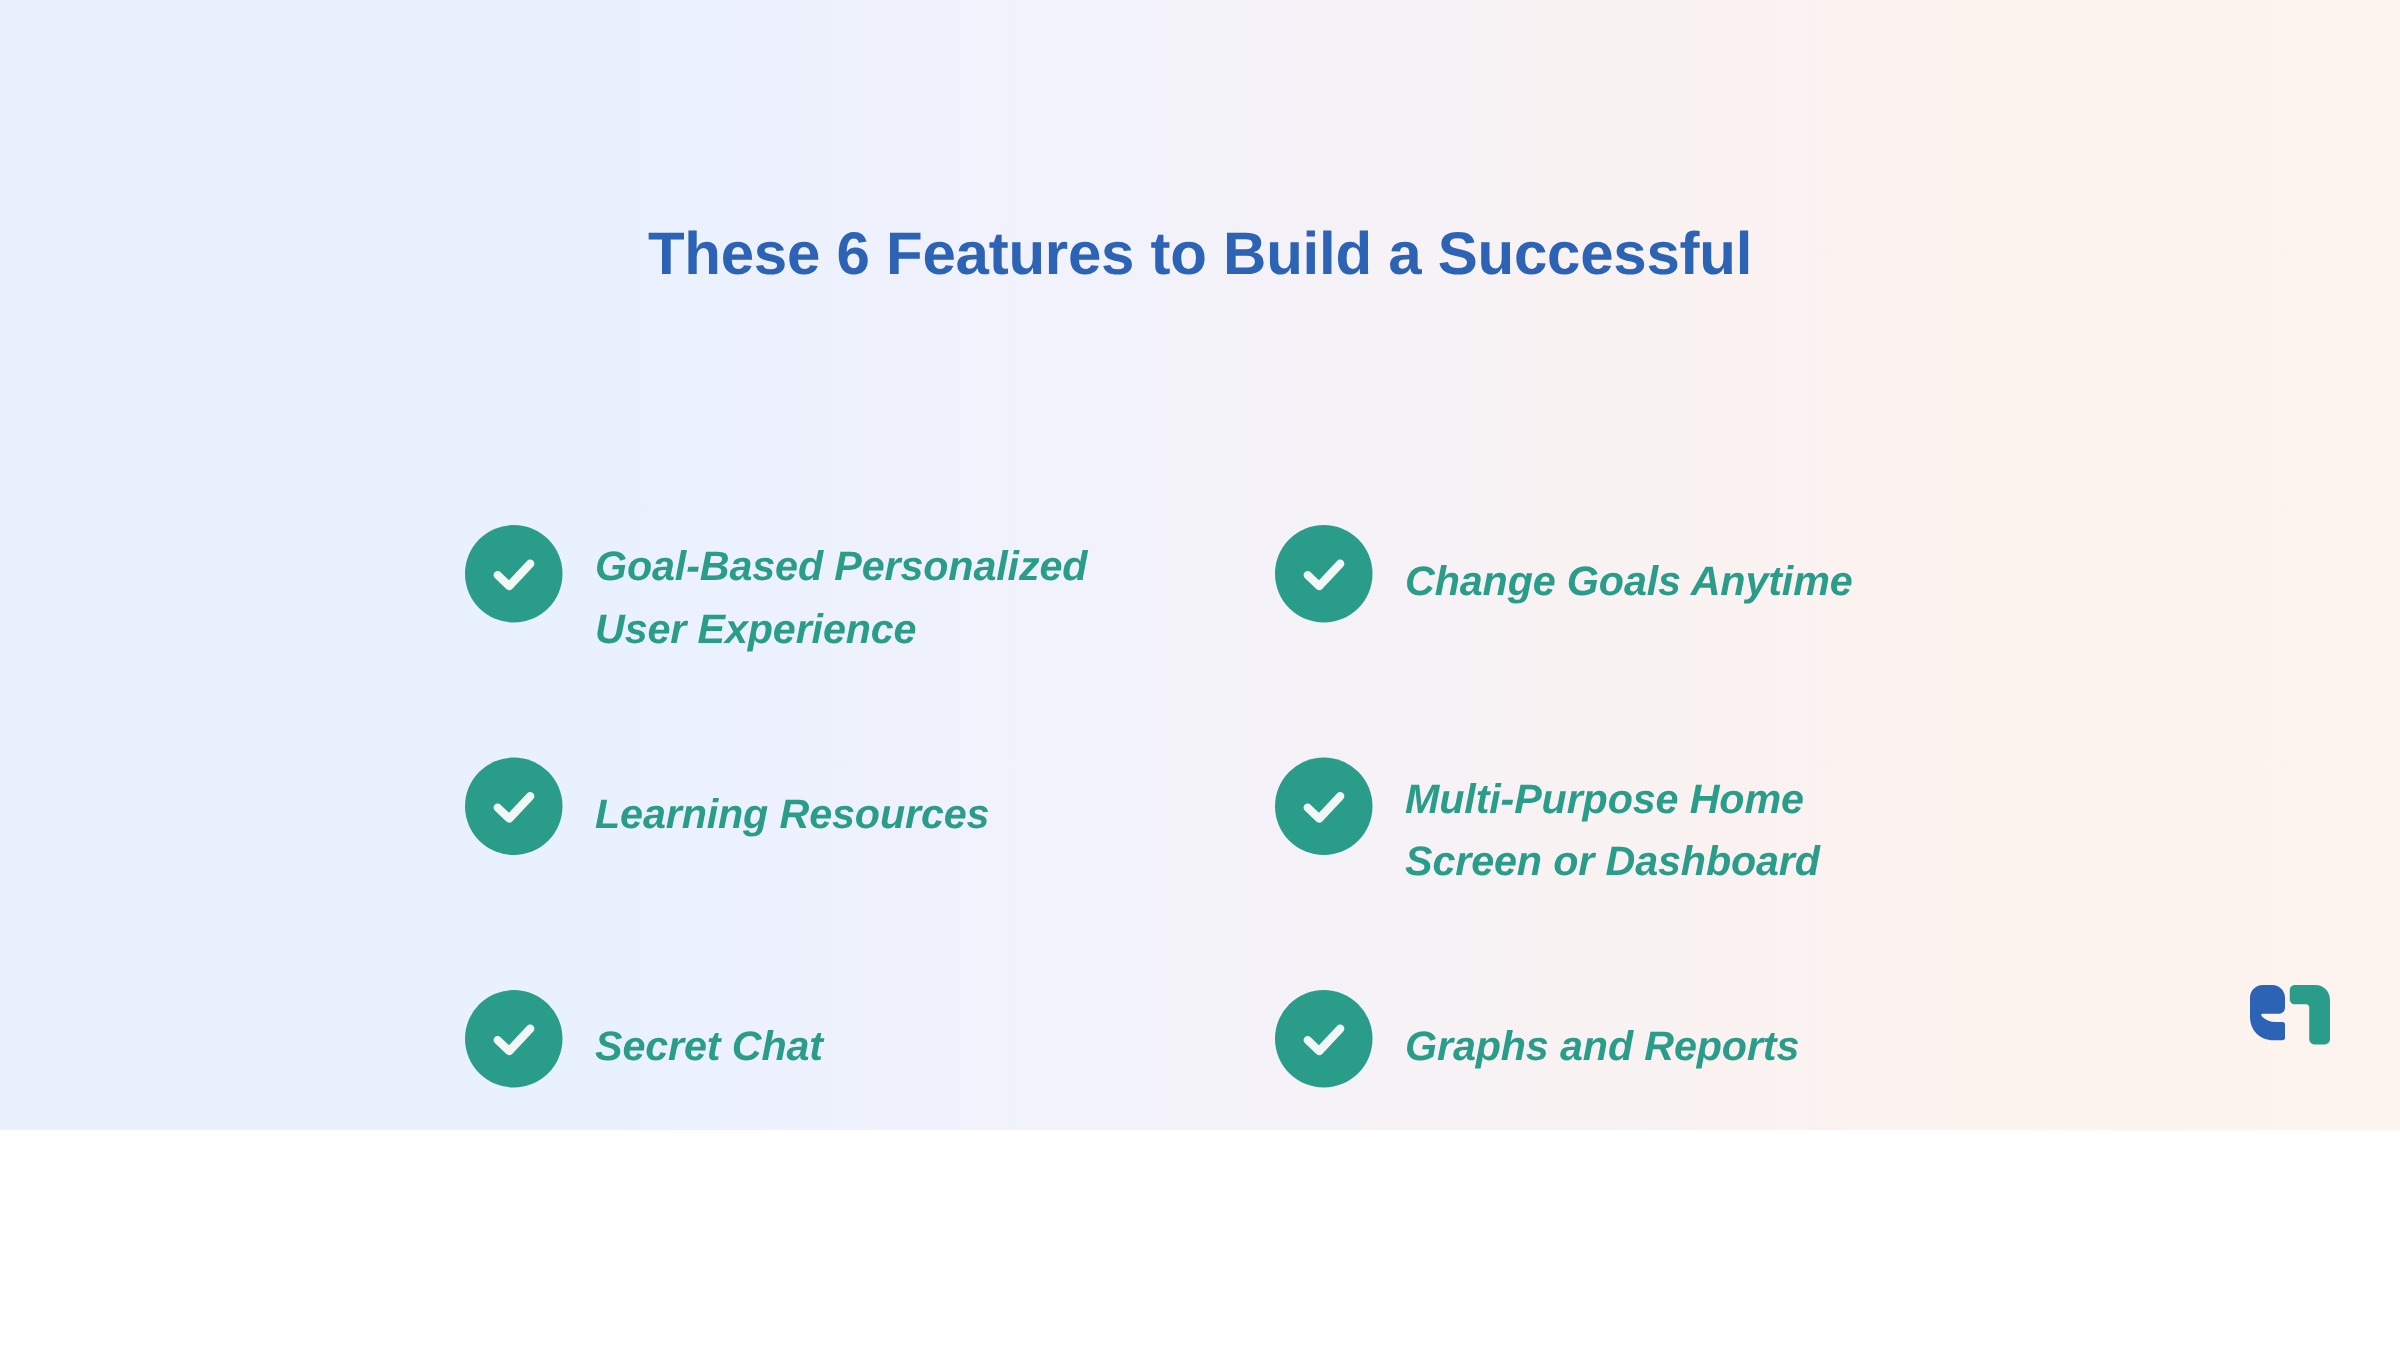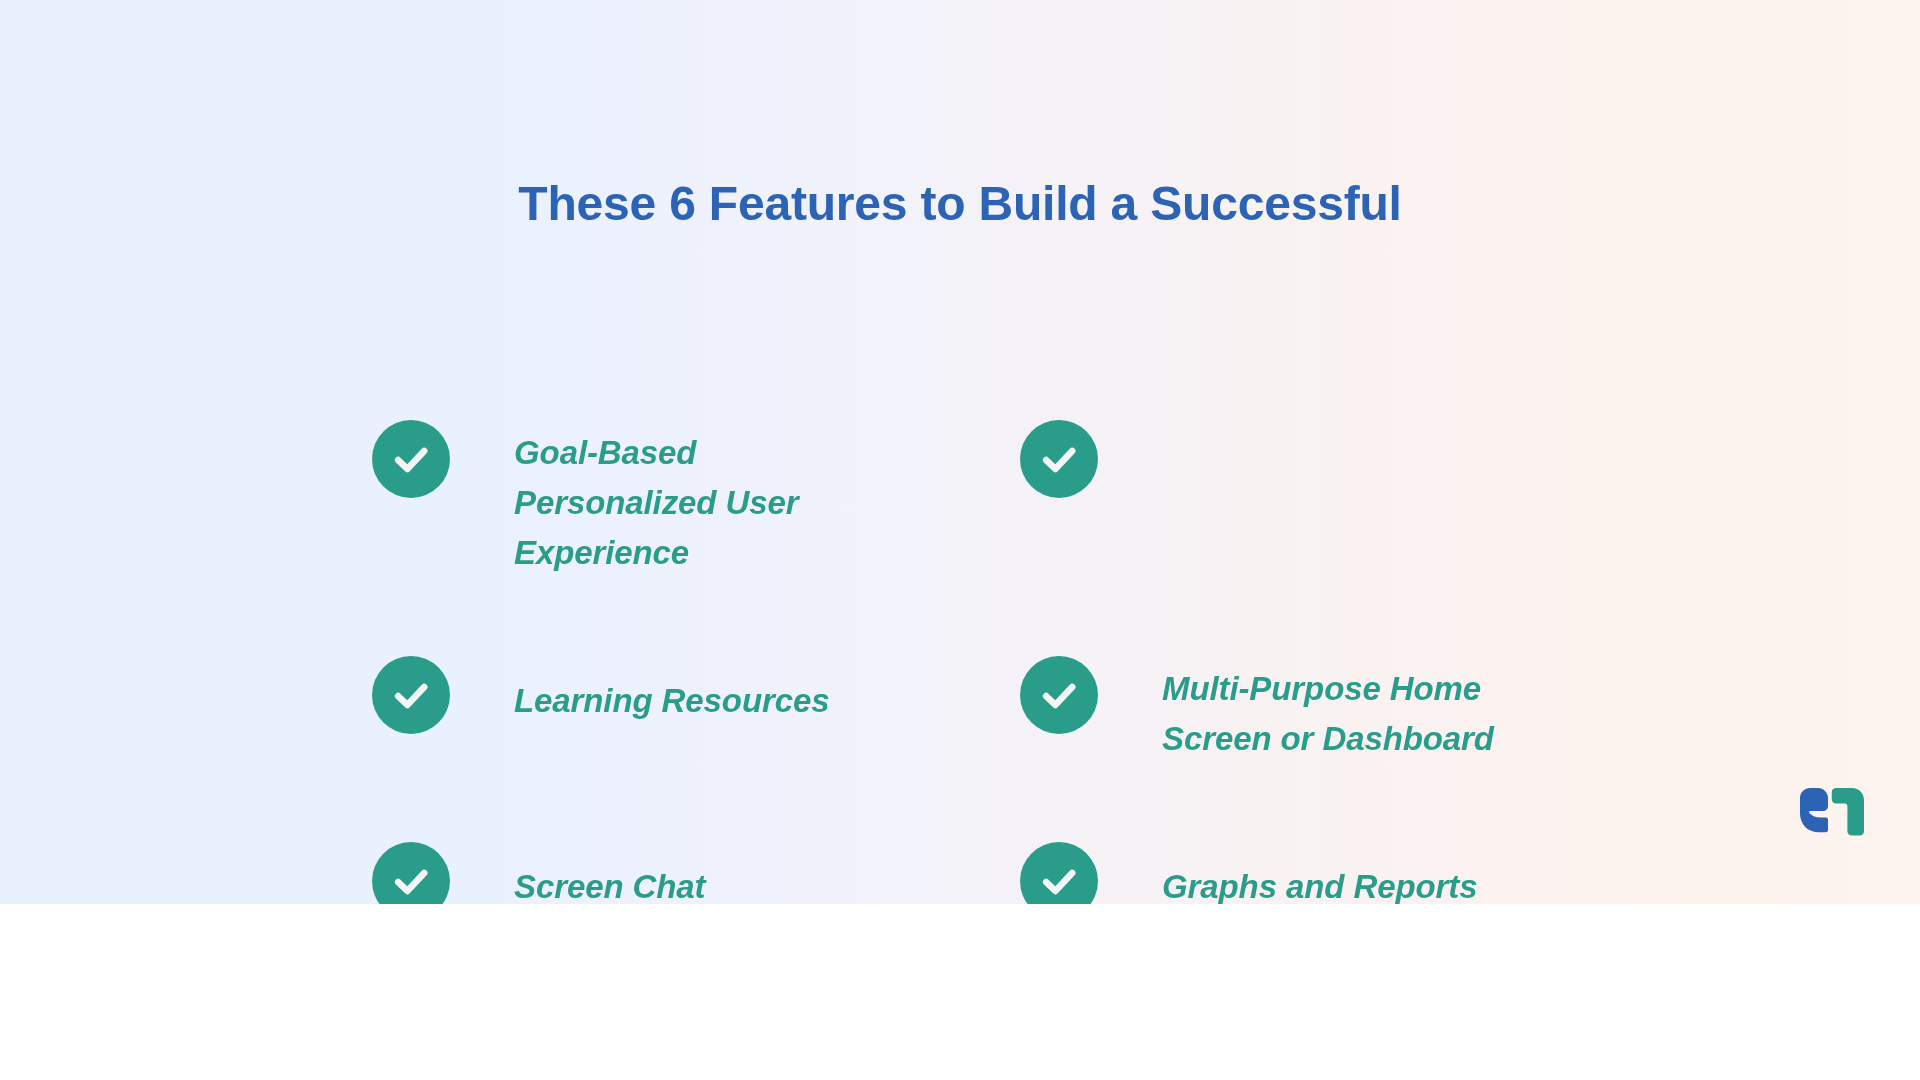--- a/index.html
+++ b/index.html
@@ -82,21 +82,21 @@
     height: 44px;
   }
   .feature-label {
     color: #2a9d8a;
     font-family: "Liberation Sans", sans-serif;
     font-weight: bold;
     font-style: italic;
     font-size: 33px;
     line-height: 50px;
     letter-spacing: -0.1px;
-    margin-left: 64px;
+    margin-left: 26px;
     padding-top: 10px;
     max-width: 430px;
   }
   .feature.single .feature-label {
     padding-top: 22px;
   }
 
   
   .logo {
     position: absolute;
@@ -130,20 +130,21 @@
       </span>
       <span class="feature-label">Goal-Based Personalized User Experience</span>
     </div>
 
     <div class="feature single">
       <span class="check-badge">
         <svg viewBox="0 0 24 24" aria-hidden="true">
           <path d="M5 12.6 L10 17.4 L19.2 7.6" fill="none" stroke="#f2f7f5" stroke-width="3.6" stroke-linecap="round" stroke-linejoin="round"></path>
         </svg>
       </span>
+      <span class="feature-label">Change Goals Anytime</span>
     </div>
 
     <div class="feature single">
       <span class="check-badge">
         <svg viewBox="0 0 24 24" aria-hidden="true">
           <path d="M5 12.6 L10 17.4 L19.2 7.6" fill="none" stroke="#f2f7f5" stroke-width="3.6" stroke-linecap="round" stroke-linejoin="round"></path>
         </svg>
       </span>
       <span class="feature-label">Learning Resources</span>
     </div>
@@ -156,21 +157,21 @@
       </span>
       <span class="feature-label">Multi-Purpose Home Screen or Dashboard</span>
     </div>
 
     <div class="feature single">
       <span class="check-badge">
         <svg viewBox="0 0 24 24" aria-hidden="true">
           <path d="M5 12.6 L10 17.4 L19.2 7.6" fill="none" stroke="#f2f7f5" stroke-width="3.6" stroke-linecap="round" stroke-linejoin="round"></path>
         </svg>
       </span>
-      <span class="feature-label">Screen Chat</span>
+      <span class="feature-label">Secret Chat</span>
     </div>
 
     <div class="feature single">
       <span class="check-badge">
         <svg viewBox="0 0 24 24" aria-hidden="true">
           <path d="M5 12.6 L10 17.4 L19.2 7.6" fill="none" stroke="#f2f7f5" stroke-width="3.6" stroke-linecap="round" stroke-linejoin="round"></path>
         </svg>
       </span>
       <span class="feature-label">Graphs and Reports</span>
     </div>

